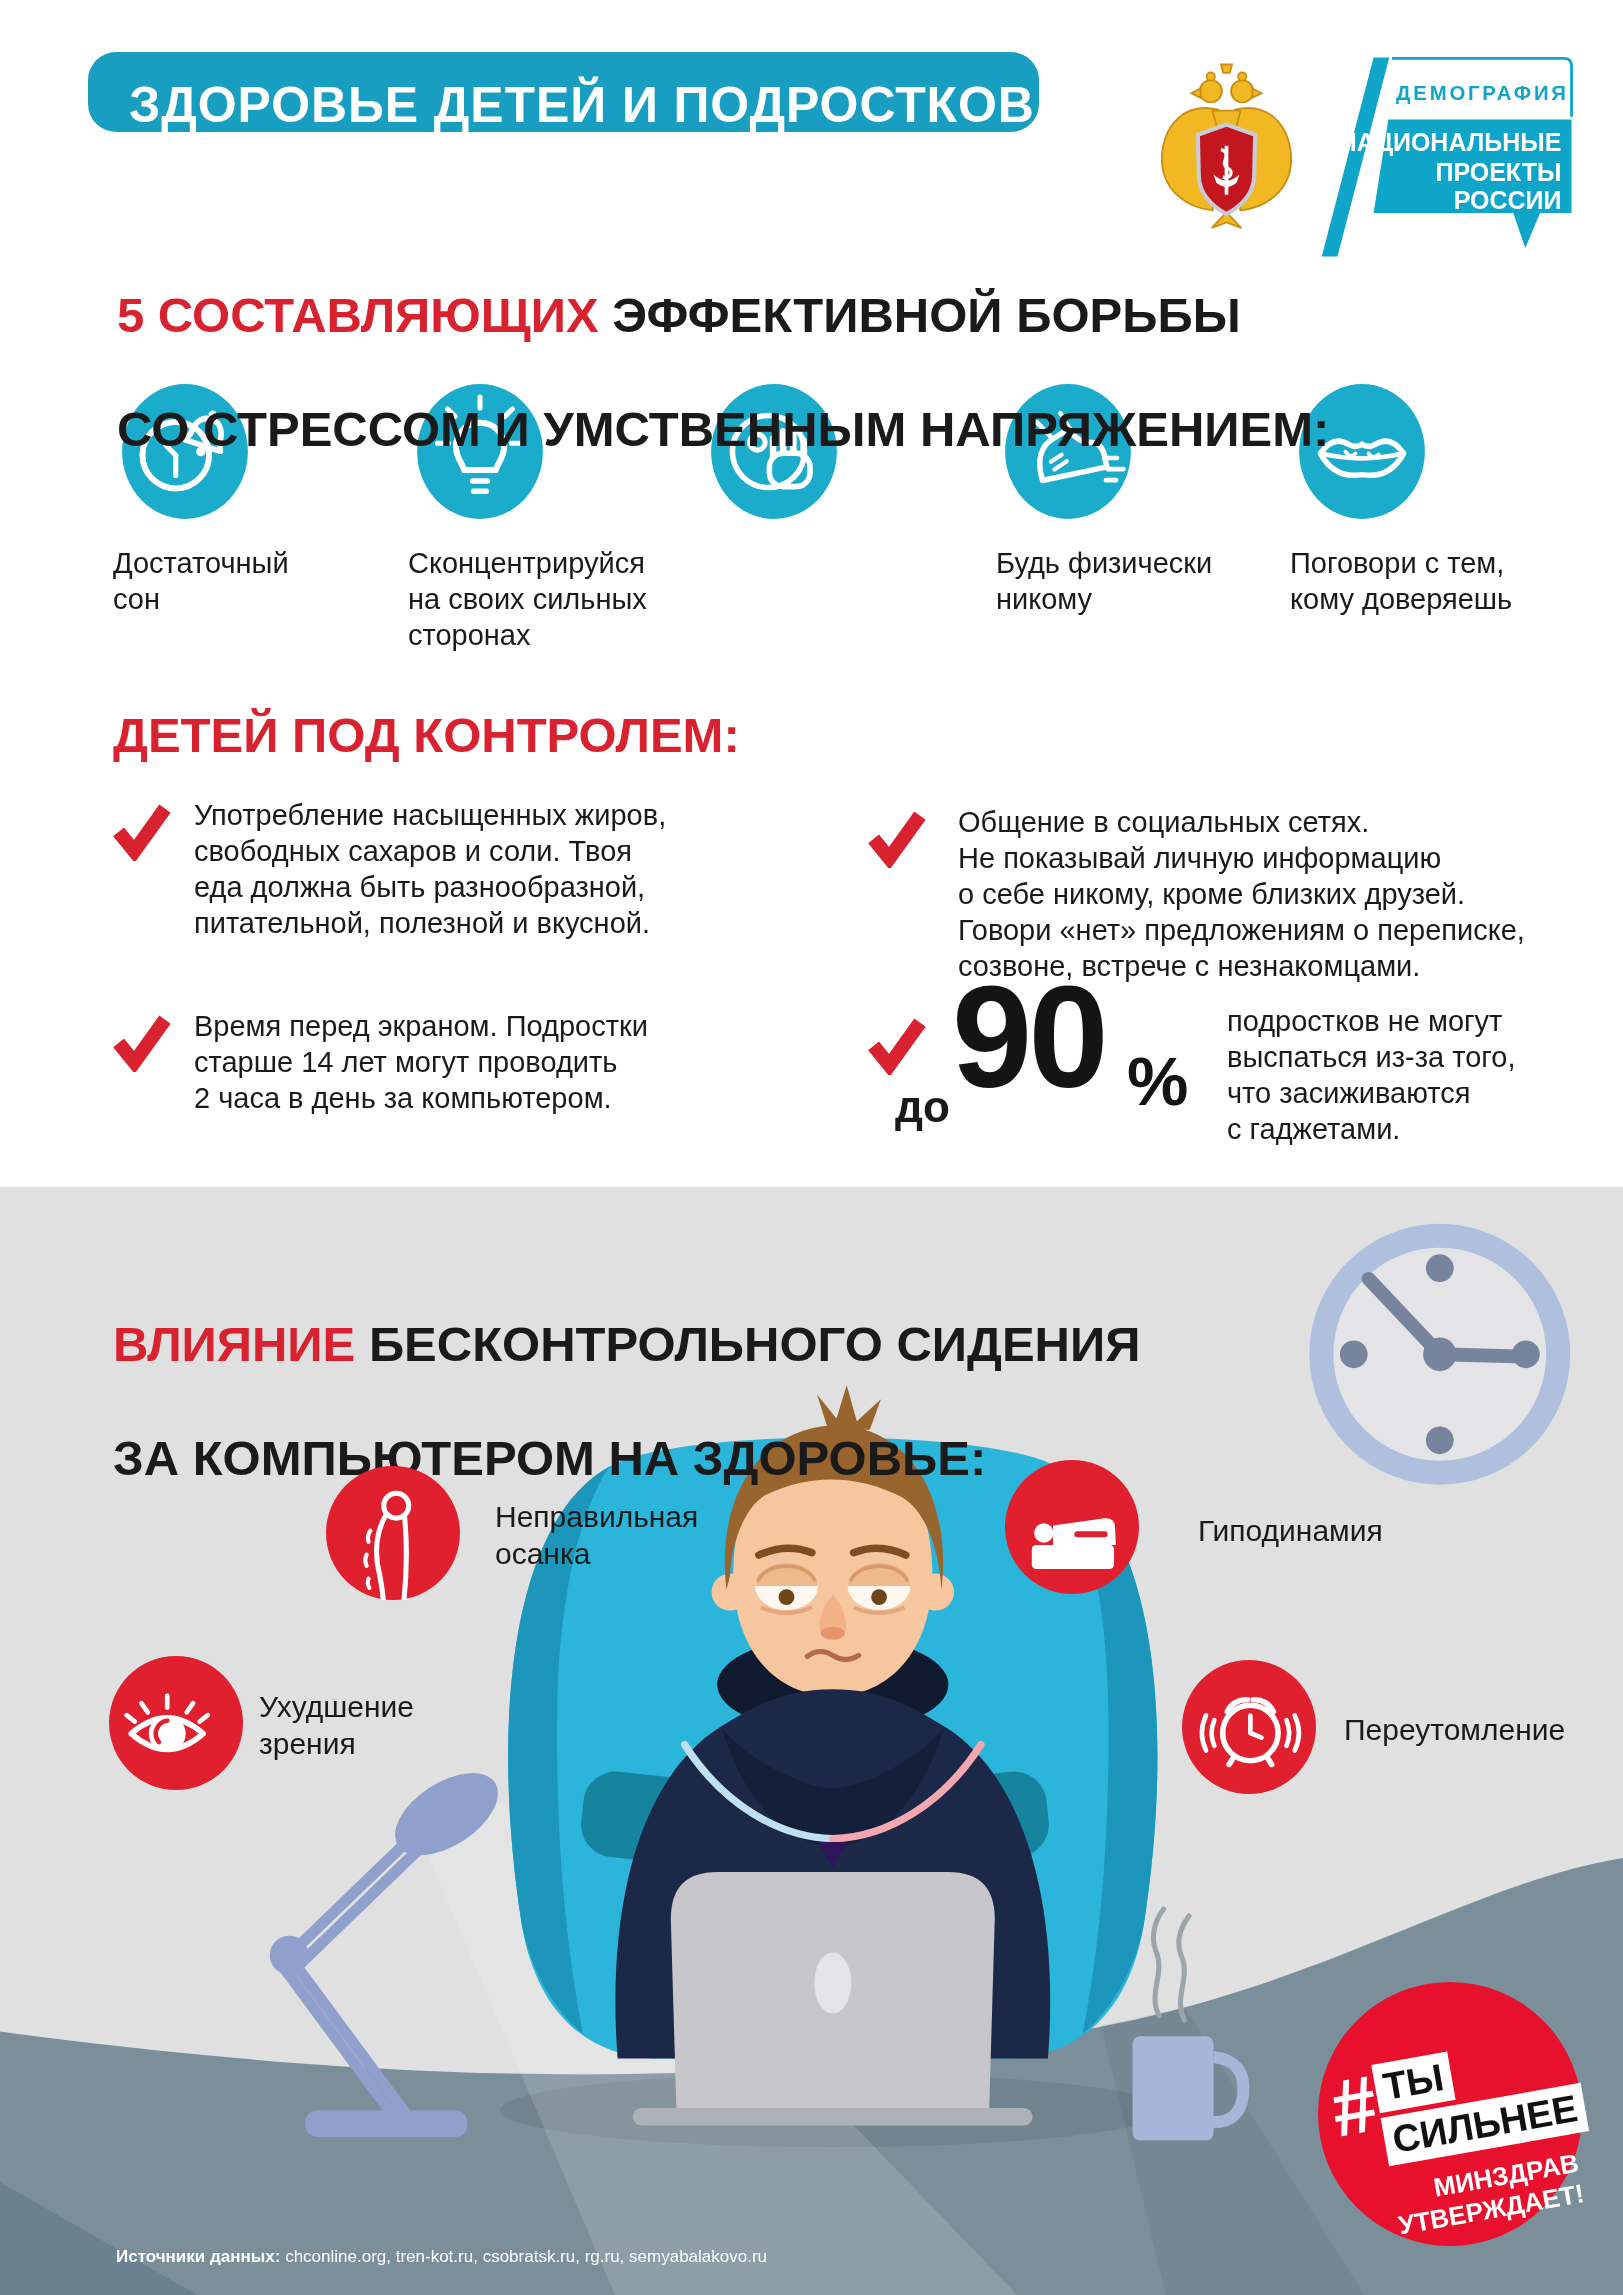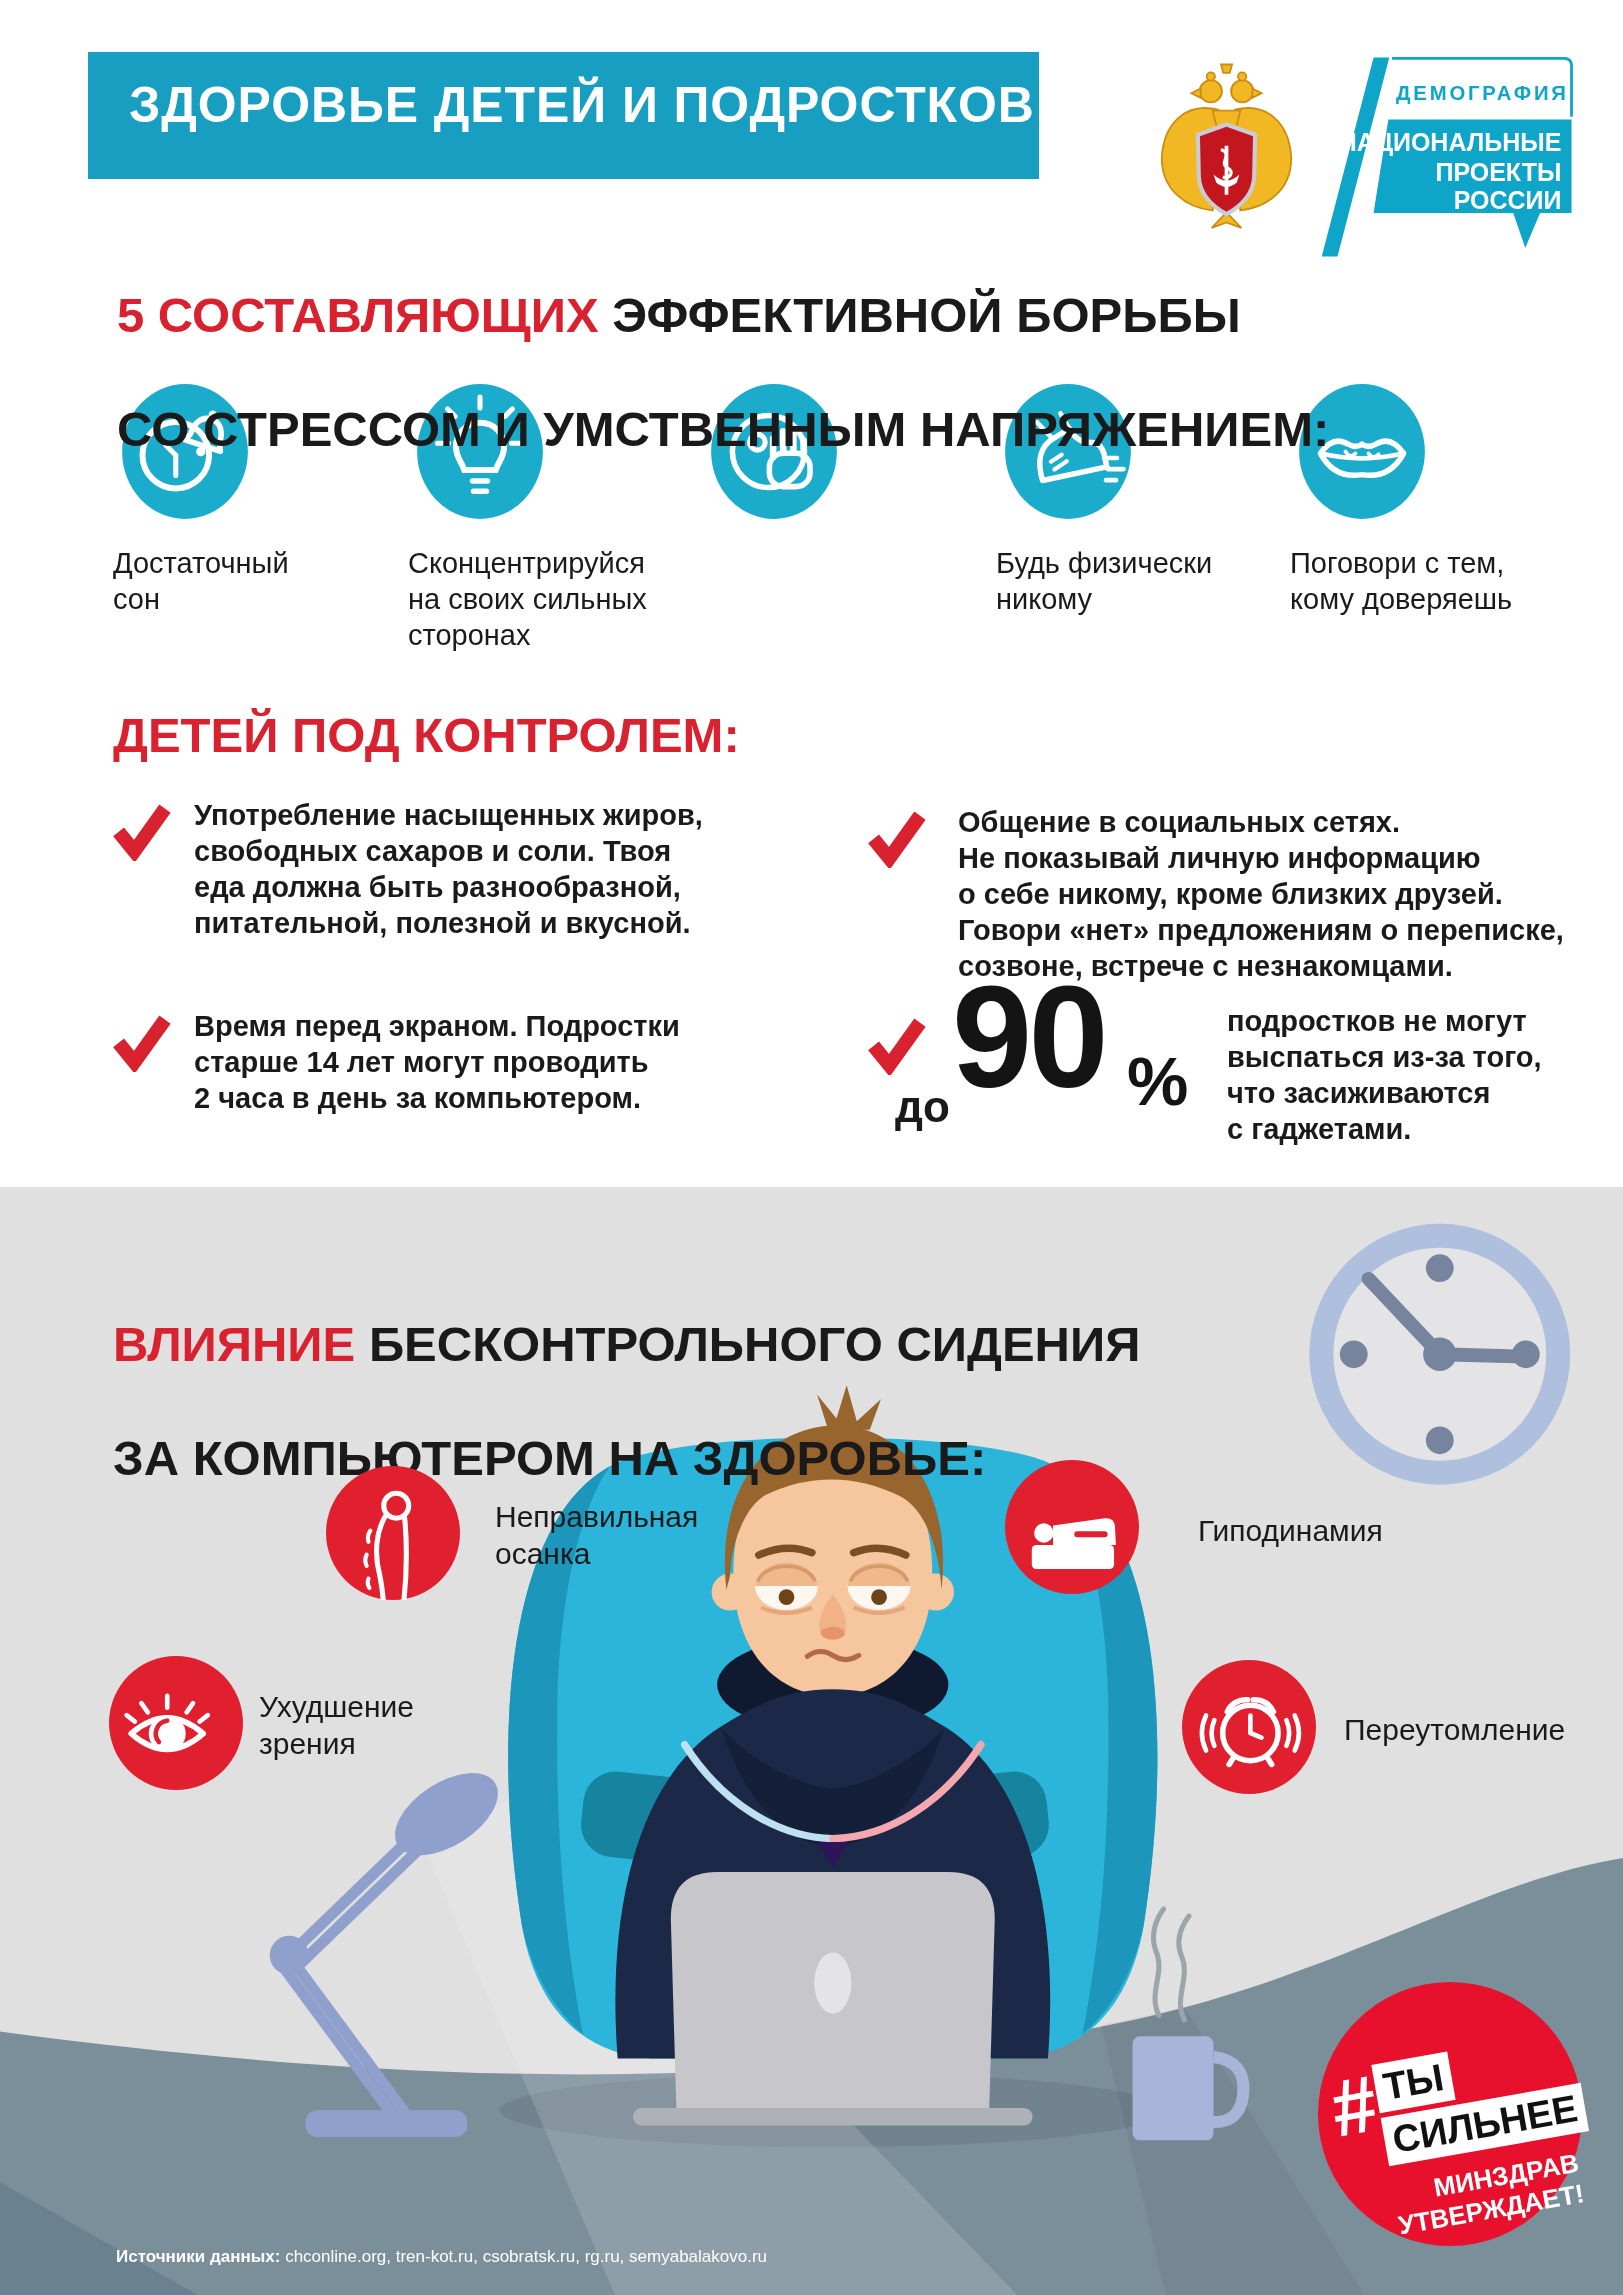--- a/index.html
+++ b/index.html
@@ -1,26 +1,26 @@
 <!DOCTYPE html>
 <html style="font-size:7.4px"><head>
 <meta charset="utf-8">
 <style>
   html,body{margin:0;padding:0;background:#ffffff;}
   .page{position:relative;width:1623px;height:2295px;background:#ffffff;overflow:hidden;
         font-family:"Liberation Sans",sans-serif;color:#1a1a1a;}
   .abs{position:absolute;}
   
-  .banner{left:88px;top:52px;width:951px;height:127px;background:#189EC0;z-index:2;}
+  .banner{left:88px;top:52px;width:951px;height:80px;background:#189EC0;z-index:2;border-radius:28px;}
   .banner-text{position:absolute;left:41px;top:0;height:107px;line-height:107px;
                font-size:50px;font-weight:700;color:#ffffff;letter-spacing:0.9px;white-space:nowrap;}
   
   .h1{font-size:49px;font-weight:700;line-height:57px;letter-spacing:0;white-space:pre-line;}
   .red{color:#D8222F;}
-  .body-text{font-size:29px;line-height:36px;white-space:pre-line;font-weight:bold;}
+  .body-text{font-size:29px;line-height:36px;white-space:pre-line;}
   .ilabel{font-size:29px;line-height:36px;white-space:pre-line;}
   .rlabel{font-size:30px;line-height:37px;white-space:pre-line;z-index:3;}
   .icol{position:absolute;top:384px;width:287px;}
   .icol svg{display:block;margin-left:9.3px;}
   .icol .ilabel{margin-top:26px;}
   .check-item{position:absolute;}
   .check-item .check-svg{position:absolute;left:0;top:5.6px;}
   .check-text{position:absolute;top:0;}
   
   .stat{left:868px;top:995px;width:722px;height:176px;}

